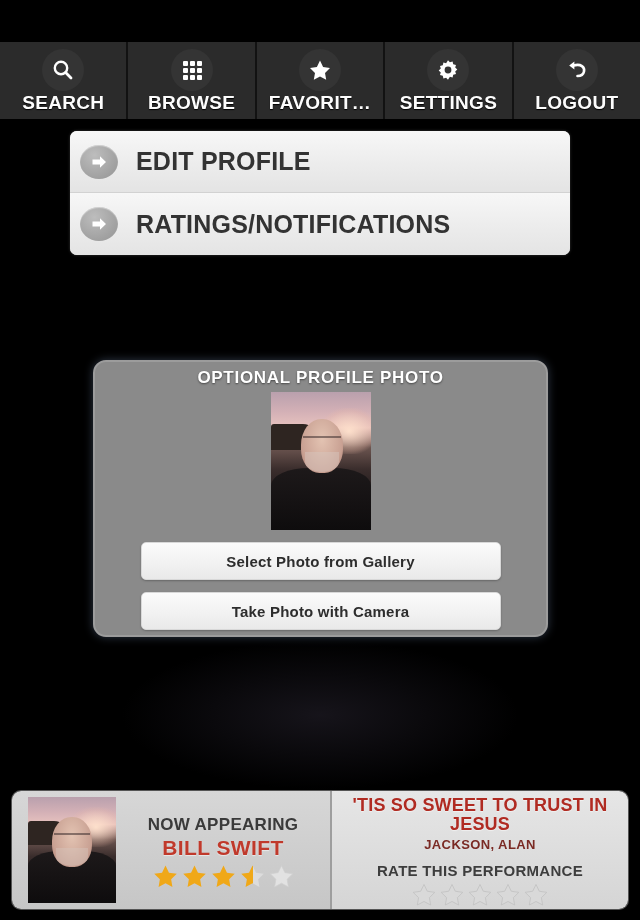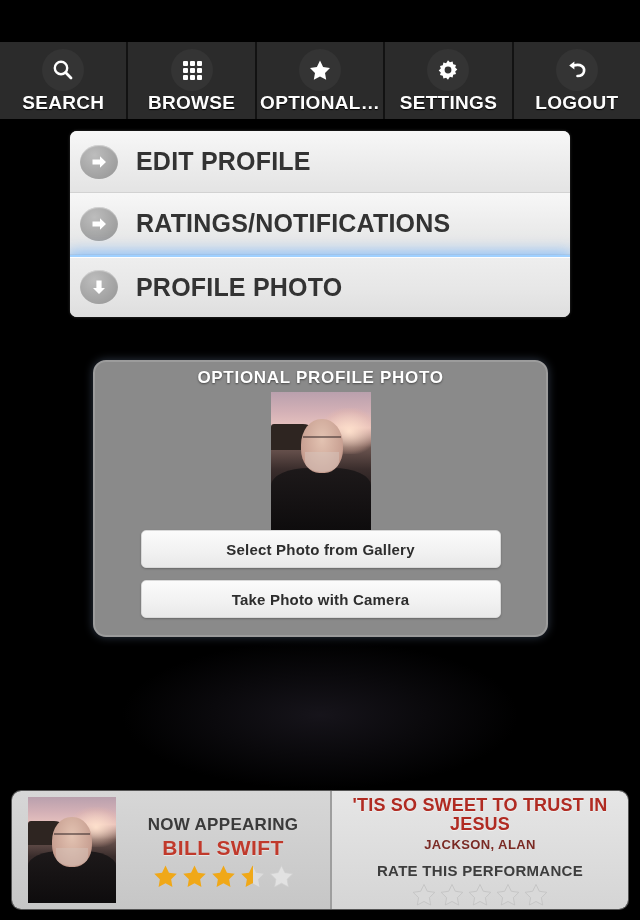--- a/index.html
+++ b/index.html
@@ -201,21 +201,21 @@
     border: 1px solid #d8d8d8;
     border-radius: 5px;
     color: #2d2d2d;
     font-size: 15px;
     font-weight: bold;
     font-family: "Liberation Sans", sans-serif;
     letter-spacing: 0.2px;
     cursor: pointer;
     box-shadow: 0 1px 2px rgba(0,0,0,0.25);
   }
-  .panel-btn.first { }
+  .panel-btn.first { margin-top: 12px; }
   .panel-btn.second { margin-top: 12px; }
 
   
   .backdrop-glow {
     position: absolute;
     left: 120px; top: 640px;
     width: 400px; height: 150px;
     background: radial-gradient(ellipse at center, rgba(40,36,48,0.55), rgba(0,0,0,0) 70%);
     pointer-events: none;
   }
@@ -373,21 +373,21 @@
     </span>
     <span class="nav-label">BROWSE</span>
   </div>
 
   <div class="nav-item">
     <span class="nav-icon-wrap">
       <svg width="24" height="24" viewBox="0 0 24 24">
         <polygon fill="#fff" points="12,2.6 15.1,9 22,10 17,14.9 18.2,21.8 12,18.5 5.8,21.8 7,14.9 2,10 8.9,9"></polygon>
       </svg>
     </span>
-    <span class="nav-label">OPTIONAL…</span>
+    <span class="nav-label">FAVORIT…</span>
   </div>
 
   <div class="nav-item">
     <span class="nav-icon-wrap">
       <svg width="24" height="24" viewBox="0 0 24 24">
         <path fill="#fff" d="M12 2.2l1.9 2.1 2.7-.8.6 2.8 2.8.6-.8 2.7 2.1 1.9-2.1 1.9.8 2.7-2.8.6-.6 2.8-2.7-.8L12 21.8l-1.9-2.1-2.7.8-.6-2.8-2.8-.6.8-2.7L2.7 12.5l2.1-1.9-.8-2.7 2.8-.6.6-2.8 2.7.8z"></path>
         <circle cx="12" cy="12" r="3.4" fill="#343434"></circle>
       </svg>
     </span>
     <span class="nav-label">SETTINGS</span>
@@ -419,28 +419,20 @@
 
   <div class="menu-row">
     <span class="row-badge">
       <svg width="20" height="20" viewBox="0 0 20 20">
         <polygon fill="#fff" points="3.5,7.6 11,7.6 11,4.2 17,10 11,15.8 11,12.4 3.5,12.4"></polygon>
       </svg>
     </span>
     <span class="row-label">RATINGS/NOTIFICATIONS</span>
   </div>
 
-  <div class="menu-row active">
-    <span class="row-badge">
-      <svg width="20" height="20" viewBox="0 0 20 20">
-        <polygon fill="#fff" points="7.4,3.5 12.6,3.5 12.6,11 16,11 10,17 4,11 7.4,11"></polygon>
-      </svg>
-    </span>
-    <span class="row-label">PROFILE PHOTO</span>
-  </div>
 </div>
 
 <div class="photo-panel">
   <div class="photo-panel-title">OPTIONAL PROFILE PHOTO</div>
 
   <div class="photo-thumb">
     <div class="sun"></div>
     <div class="hill"></div>
     <div class="body"></div>
     <div class="face"></div>

